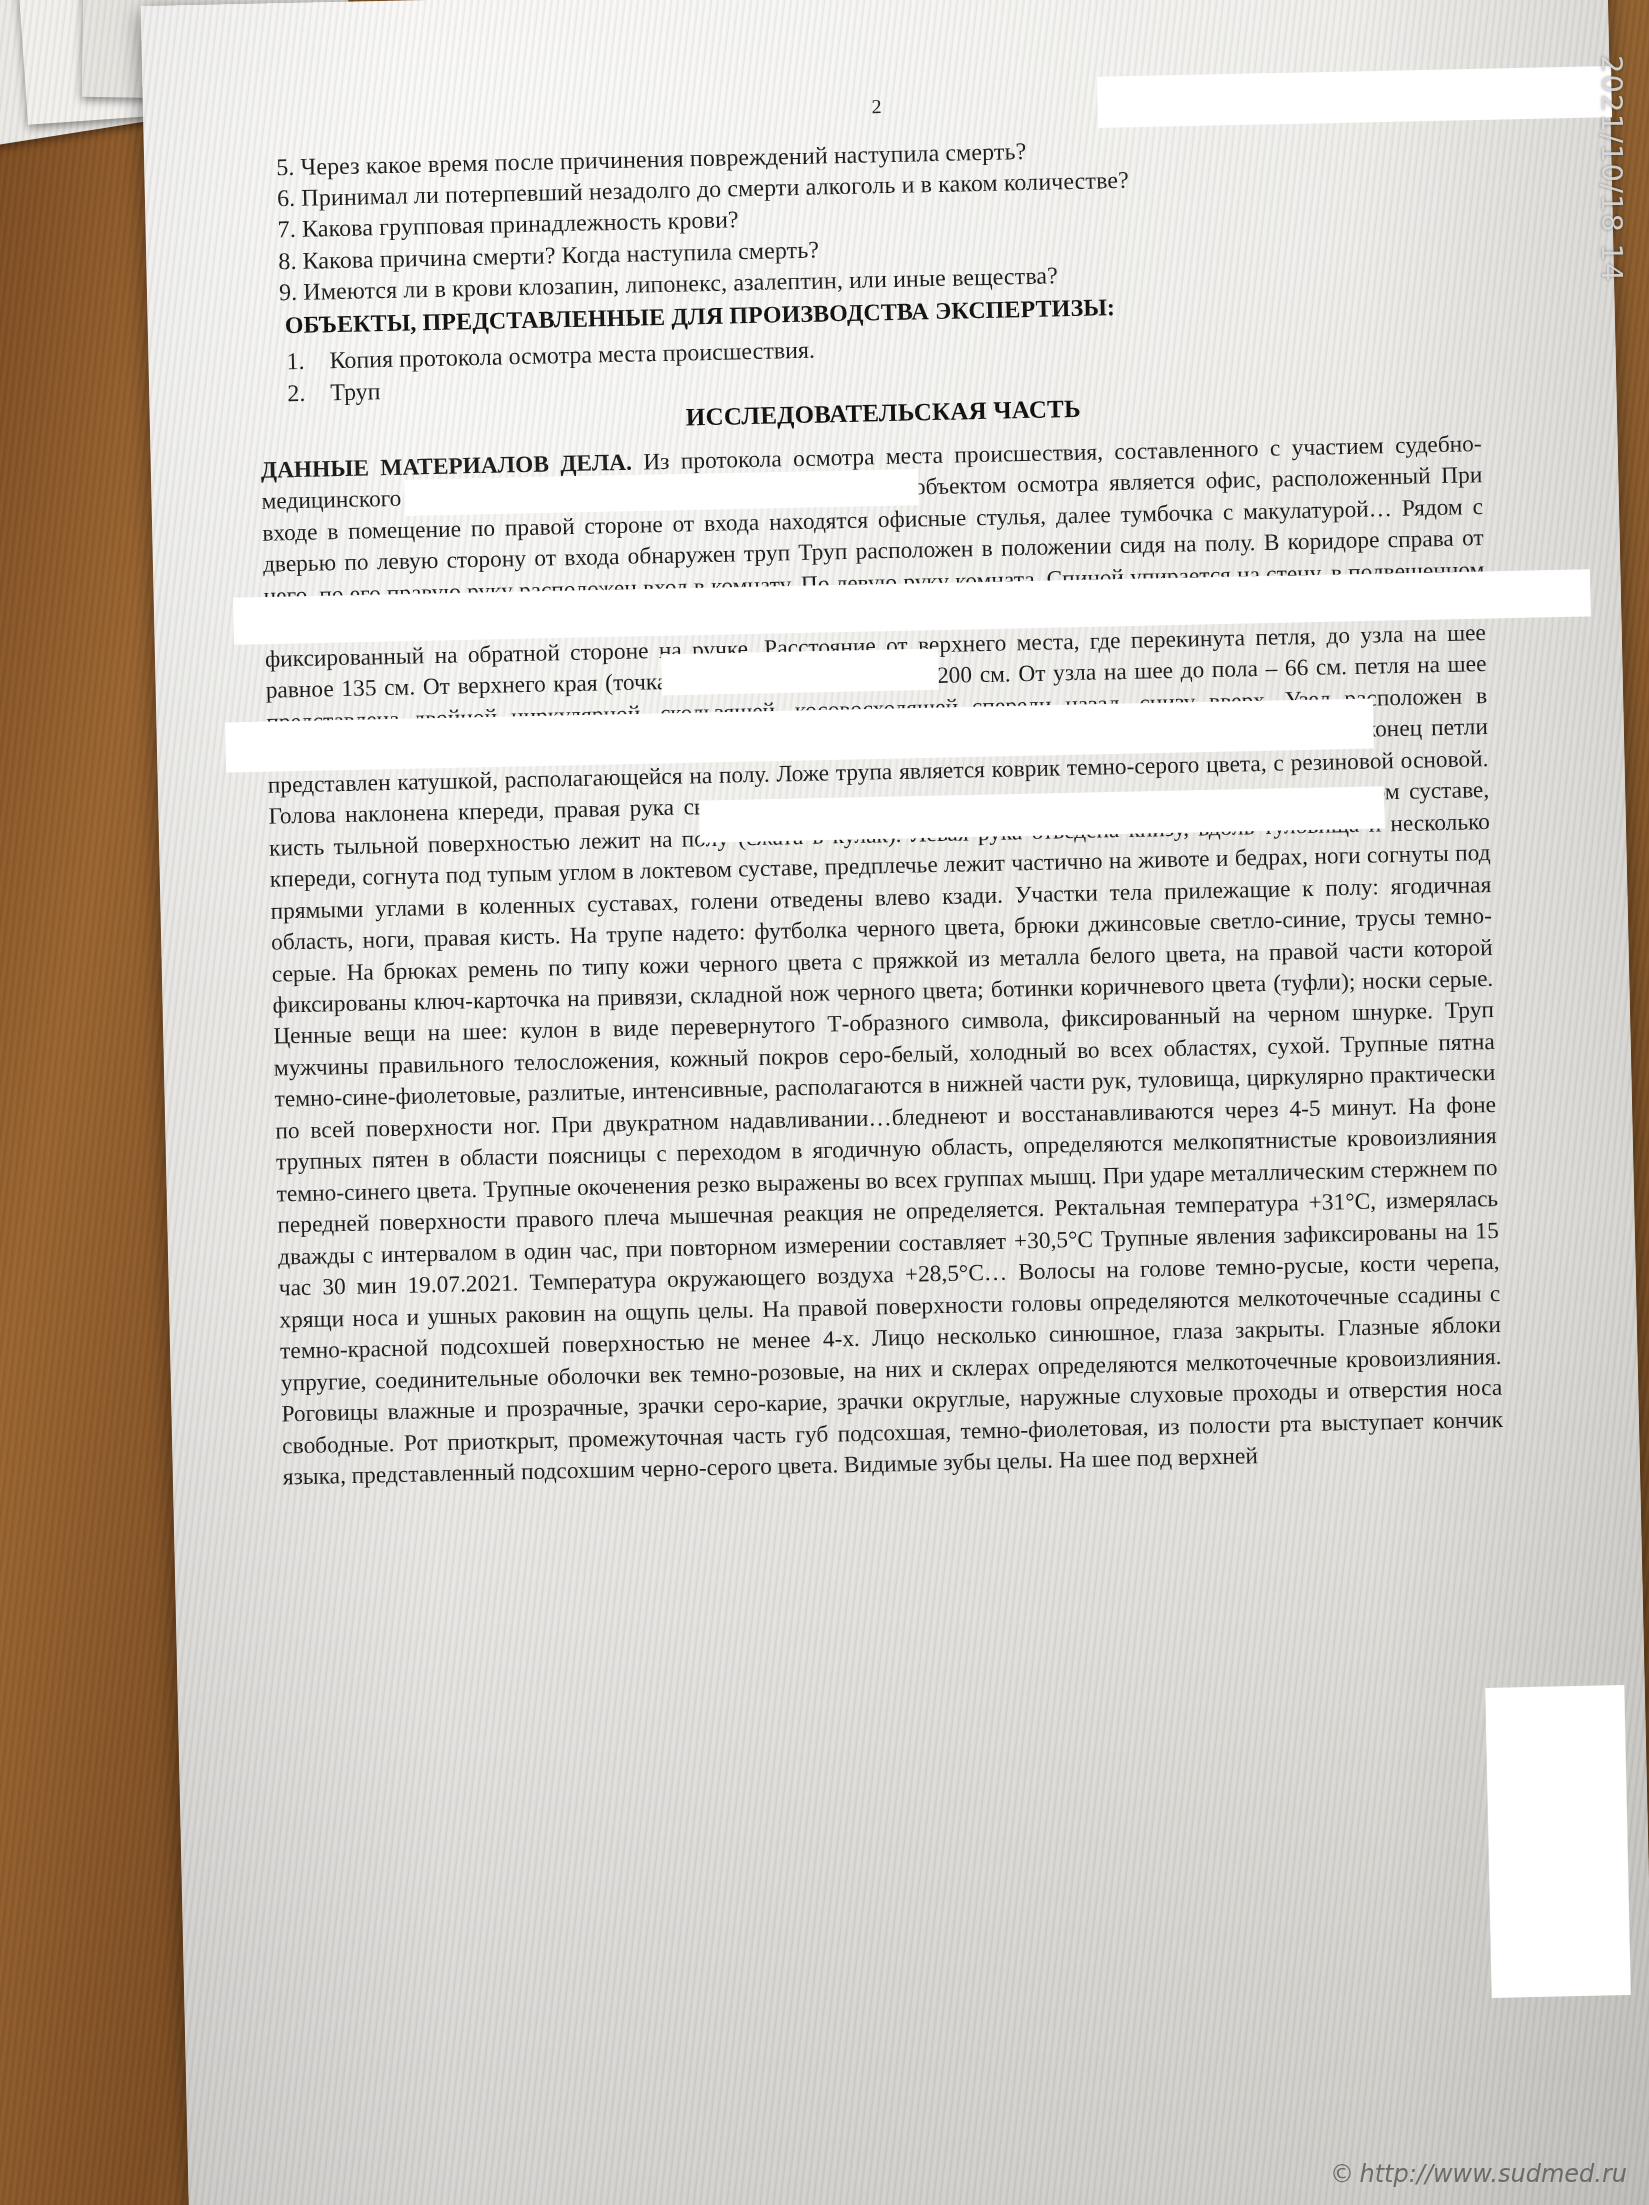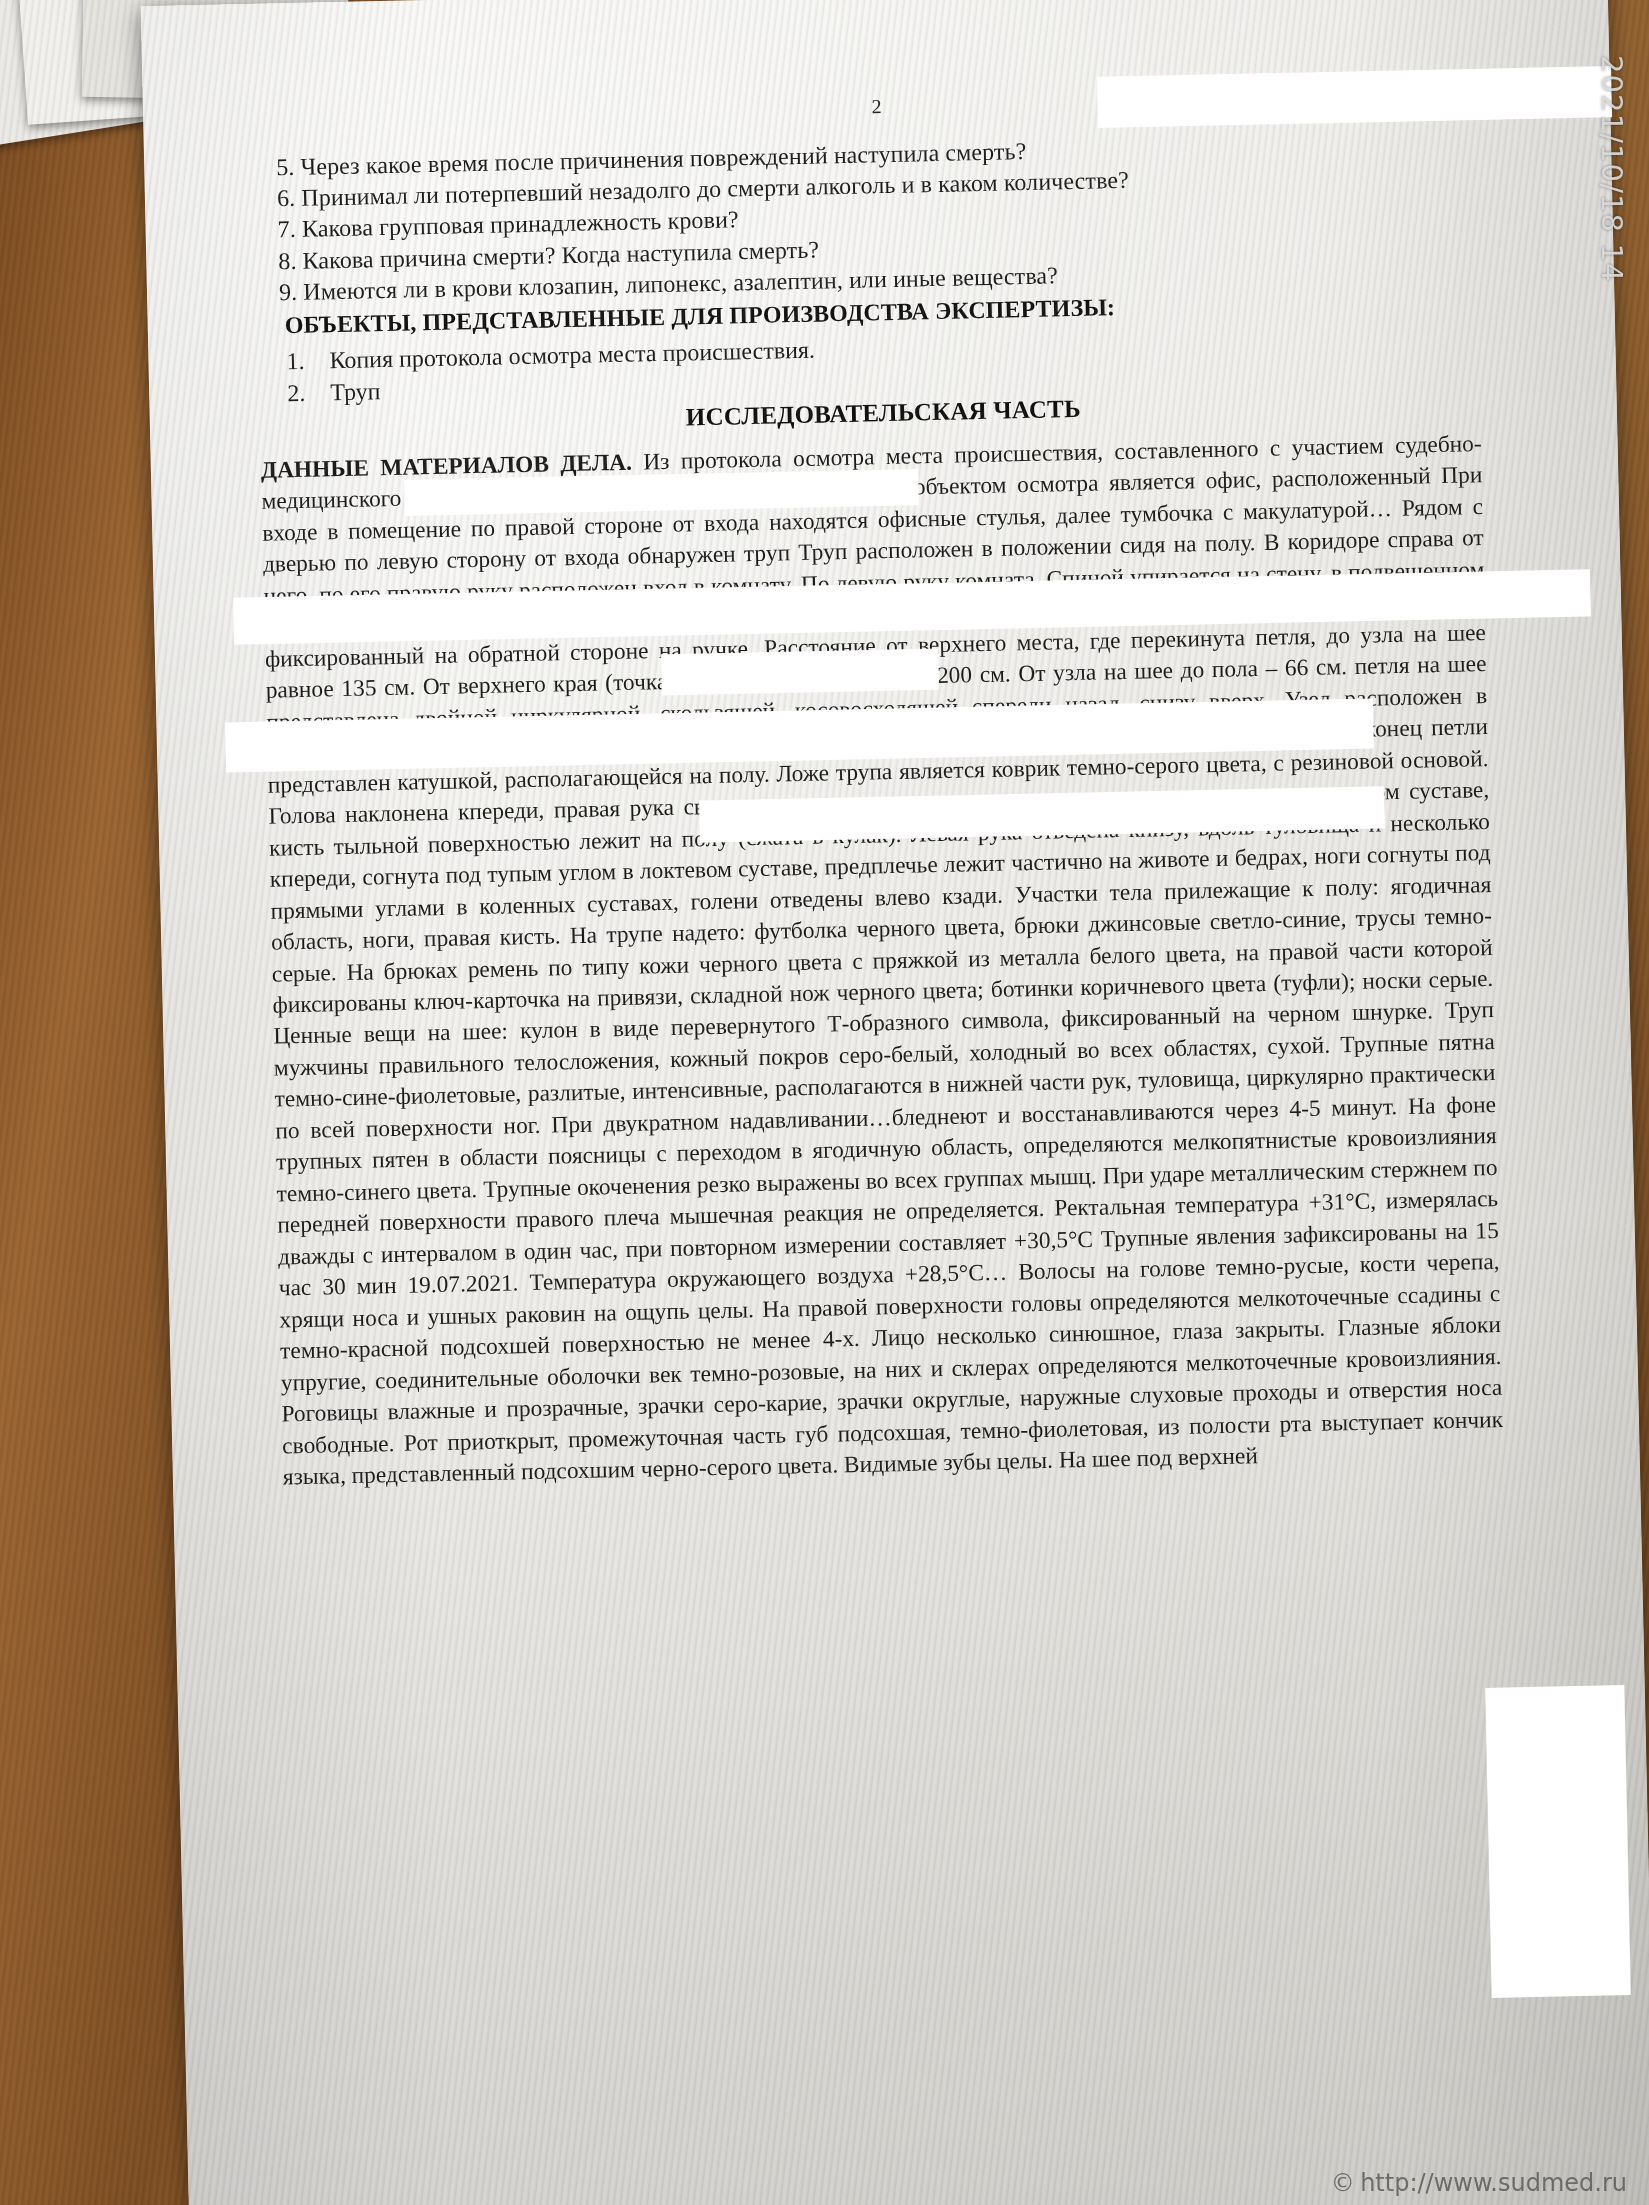--- a/index.html
+++ b/index.html
@@ -157,26 +157,27 @@
     writing-mode: vertical-rl;
     text-shadow: 0 0 3.3px rgba(0,0,0,.45);
     z-index: 30;
     opacity: .92;
   }
 
   
   .watermark {
     position: absolute;
     right: 22px;
-    bottom: 8px;
+    bottom: 17px;
     font-family: "DejaVu Sans", sans-serif;
     font-size: 24px;
     color: #5c5c5c;
     z-index: 30;
     opacity: .85;
+    font-style: italic;
   }
   .watermark .c { margin-right: 5.5px; }
 </style>
 </head>
 <body>
 
 <div class="scene">
 
   <div class="stack stack-1"></div>
   <div class="stack stack-2"></div>

